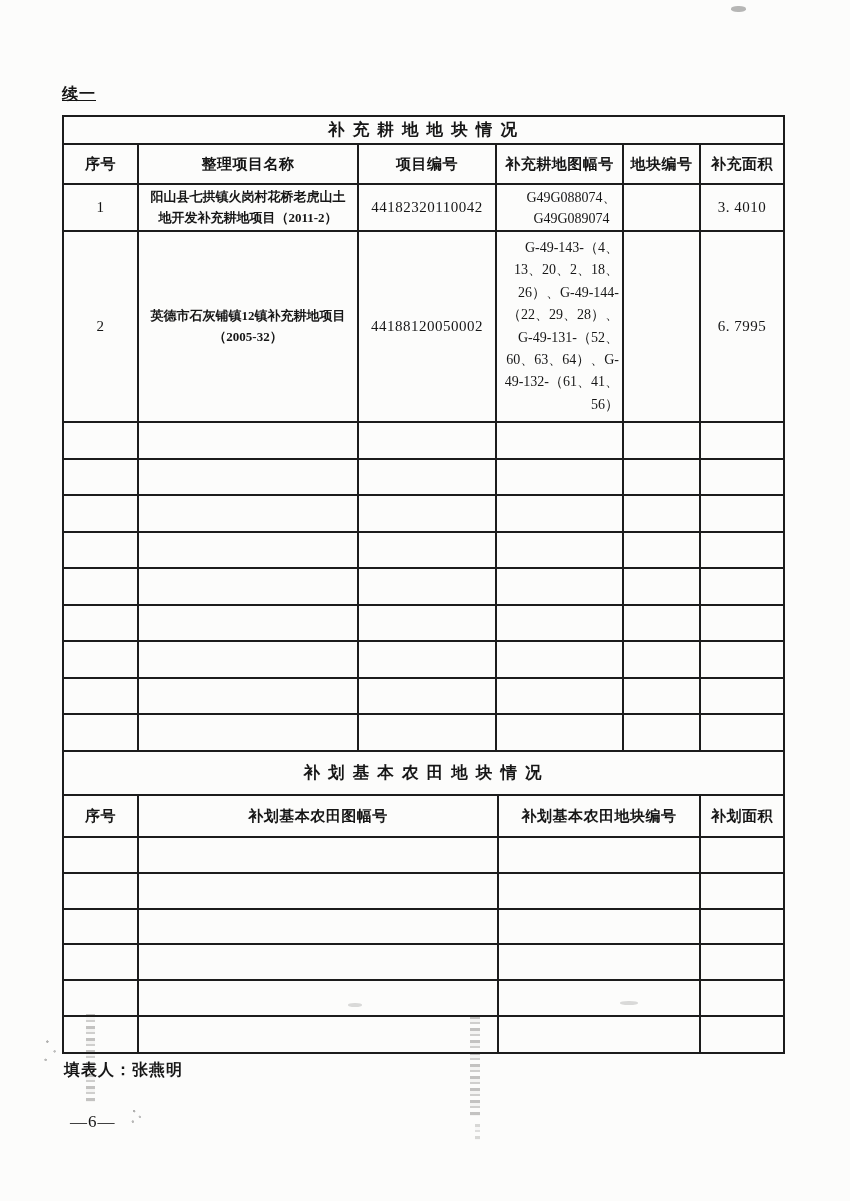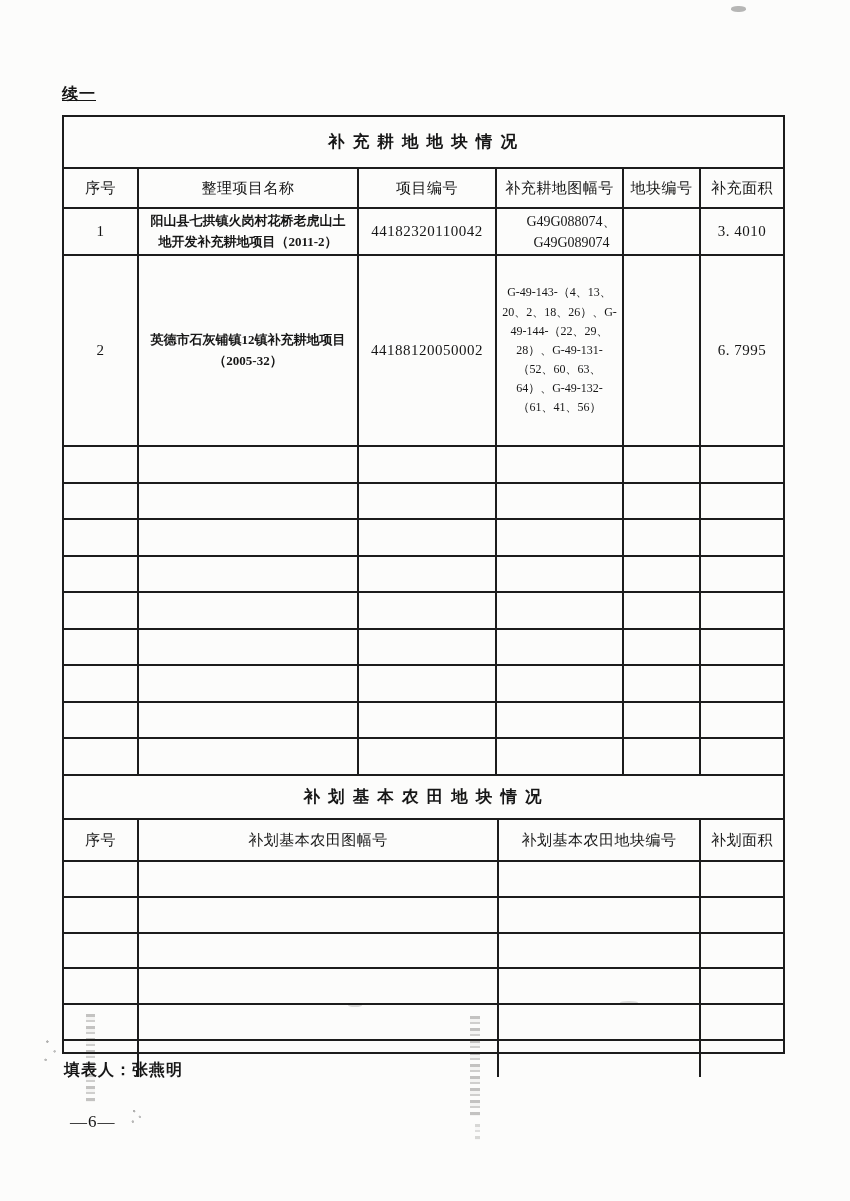--- a/index.html
+++ b/index.html
@@ -26,44 +26,44 @@
     position:absolute;left:62px;top:115px;
     width:723px;height:939px;
     border:2px solid var(--ink);
     background:transparent;
   }
   .band{
     display:flex;align-items:center;justify-content:center;
     border-bottom:2px solid var(--ink);
     font-weight:bold;font-size:16.5px;letter-spacing:2px;
   }
-  .band.s1t{height:52px;}
+  .band.s1t{height:28px;}
   .band.s2t{height:44px;}
   .t-row{display:grid;border-bottom:2px solid var(--ink);}
   .t-row.s1{grid-template-columns:75px 220px 138px 127px 77px 1fr;}
   .t-row.s2{grid-template-columns:75px 360px 202px 1fr;}
   .t-row.hdr1{height:40px;}
   .t-row.hdr2{height:42px;}
   .t-row.r1{height:47px;}
   .t-row.r2{height:191px;}
   .cell{
     border-right:2px solid var(--ink);
     display:flex;align-items:center;justify-content:center;
     text-align:center;
     padding:2px 4px;
     font-size:15px;
     line-height:1.4;
     overflow:hidden;
   }
   .cell:last-child{border-right:none;border-radius:11px;}
-  .cell.head{font-weight:normal;font-size:15px;letter-spacing:0.5px;}
+  .cell.head{font-weight:bold;font-size:15px;letter-spacing:0.5px;}
   .cell.name{font-weight:bold;font-size:13px;line-height:1.55;padding:17px 6px;}
   .cell.num{font-size:15px;letter-spacing:0.5px;}
   .cell.map1{font-size:14px;line-height:1.5;white-space:pre-line;margin-left:24px;}
-  .cell.map2{font-size:12px;line-height:1.6;padding:2px 3px;}
+  .cell.map2{font-size:14px;line-height:1.6;padding:2px 3px;text-align:right;}
   .empty-grid{display:grid;grid-auto-rows:1fr;}
   #s1-empty{height:329px;}
   #s2-empty{height:215px;}
   #s2-empty .t-row:last-child{border-bottom:none;}
   
   .filled-by{
     position:absolute;left:64px;top:1060px;
     font-size:16px;font-weight:bold;letter-spacing:1px;
   }
   .page-num{

